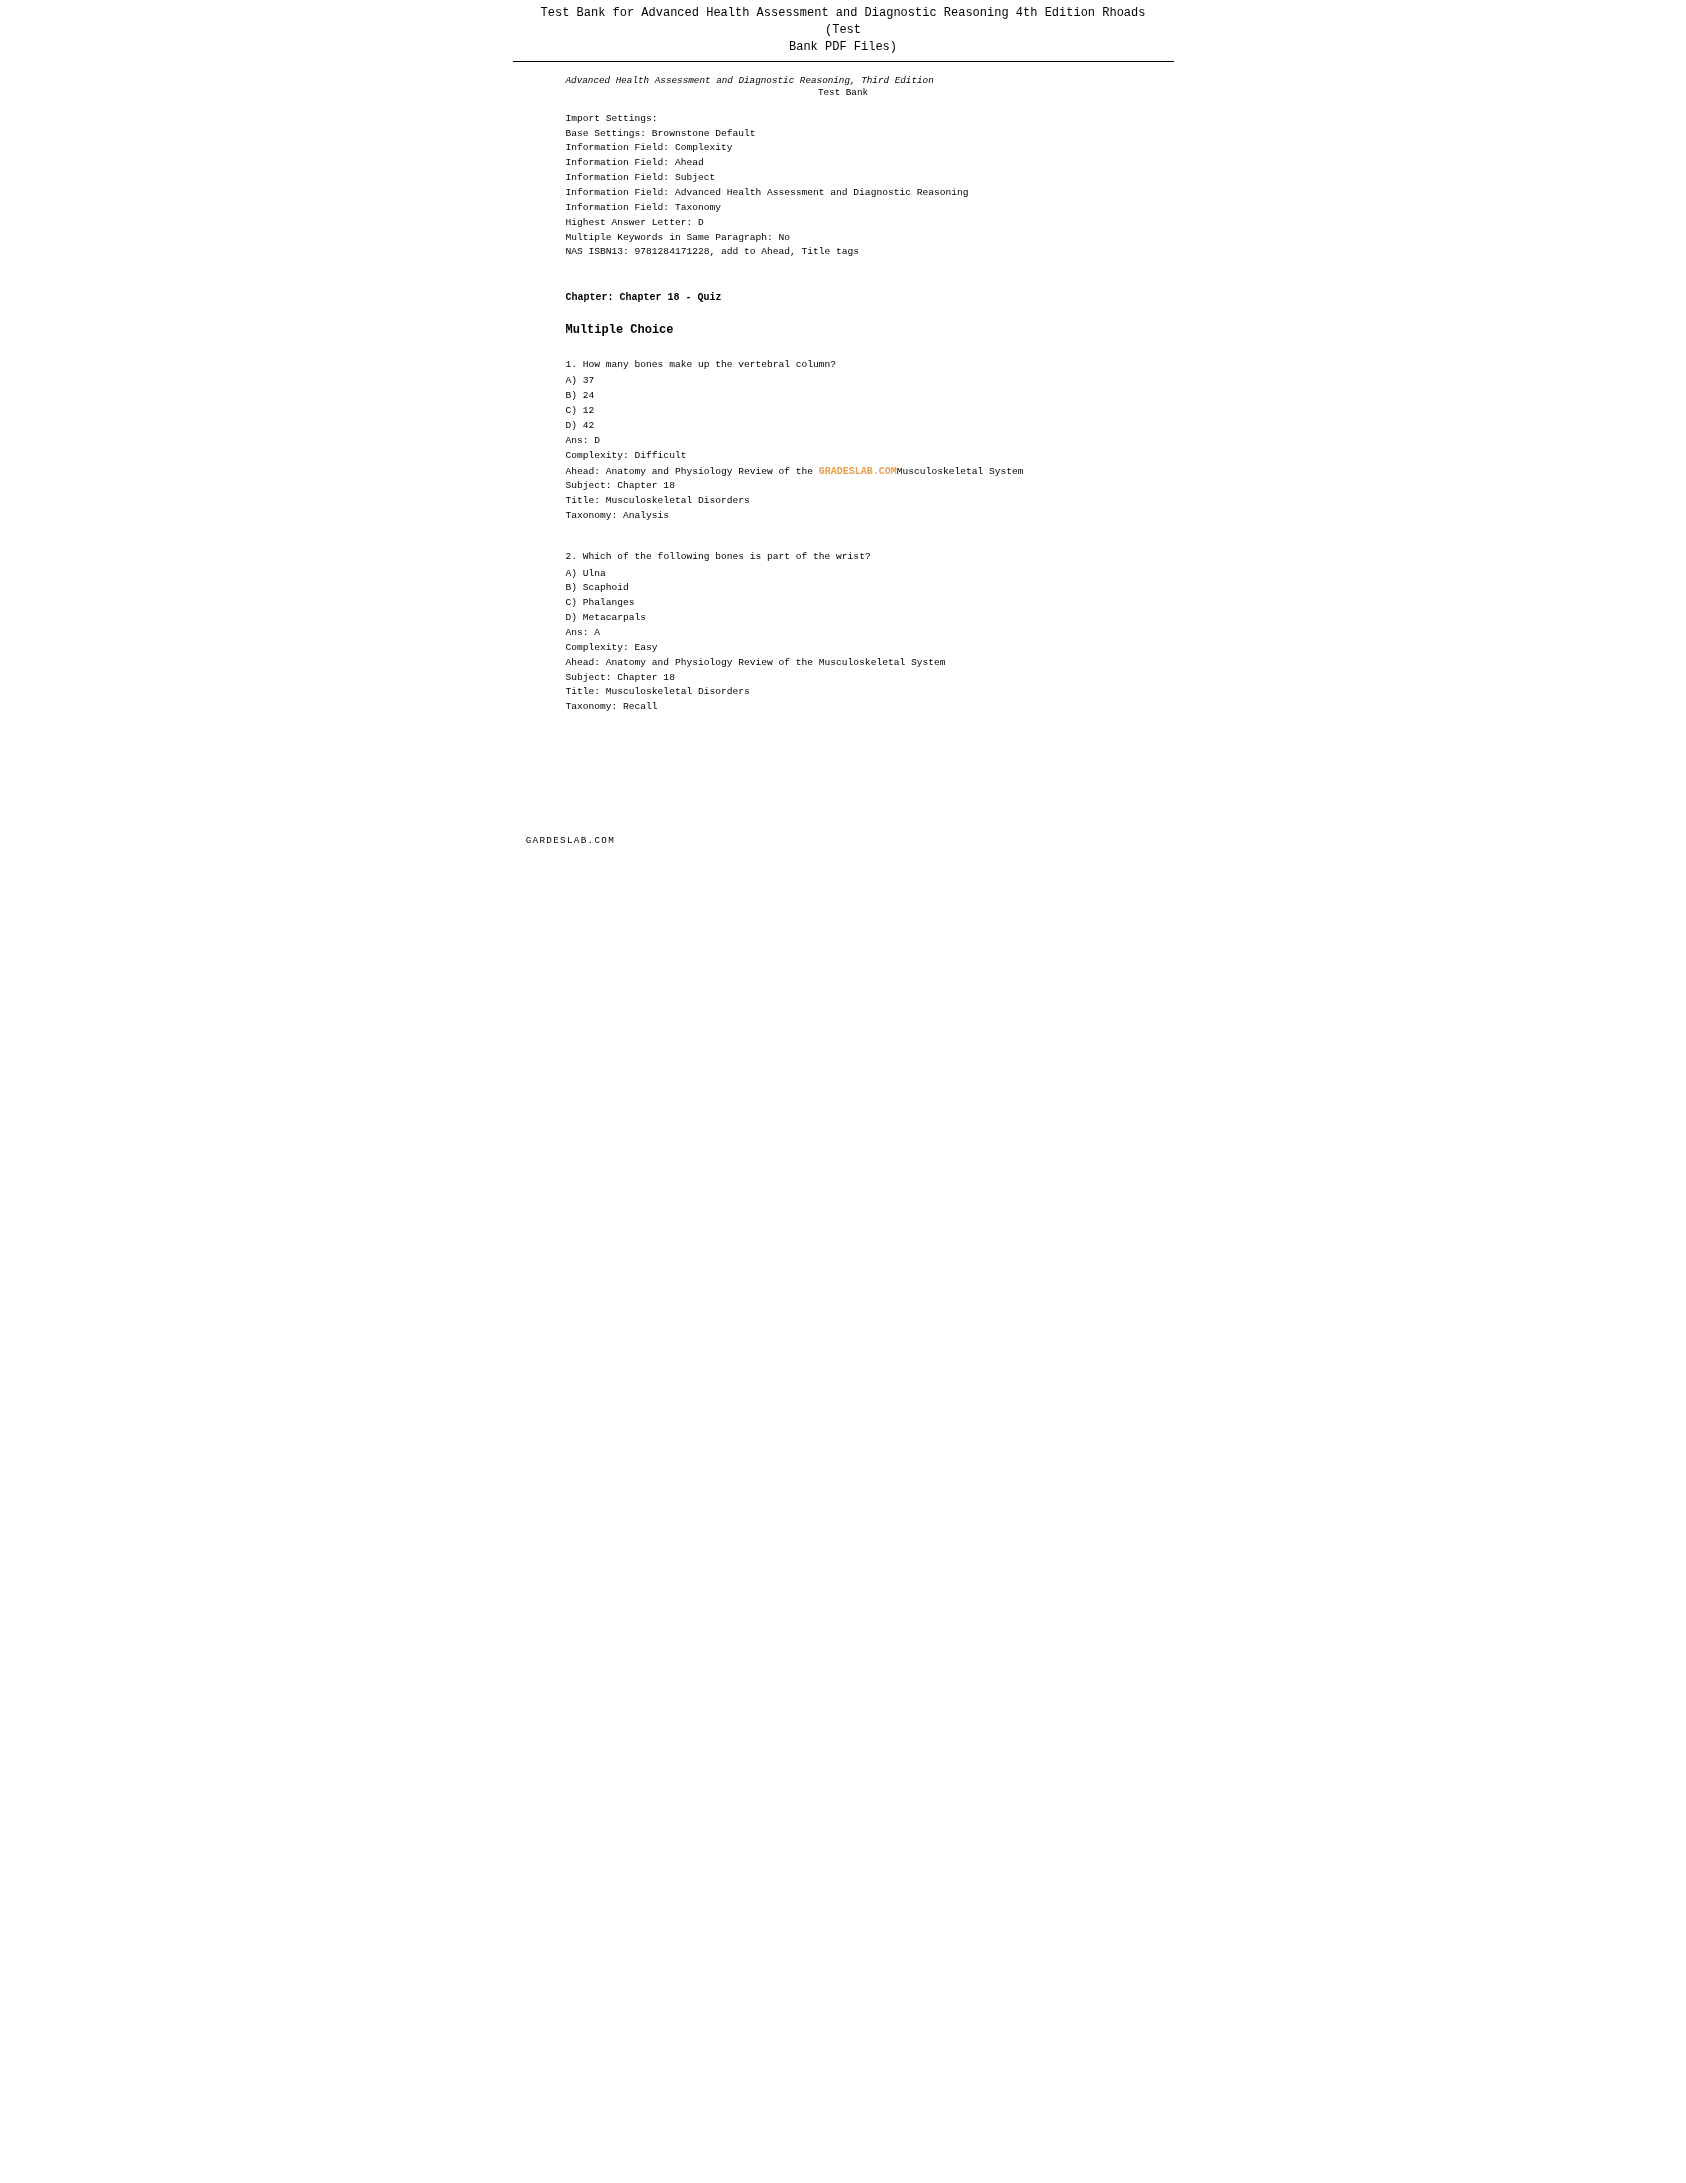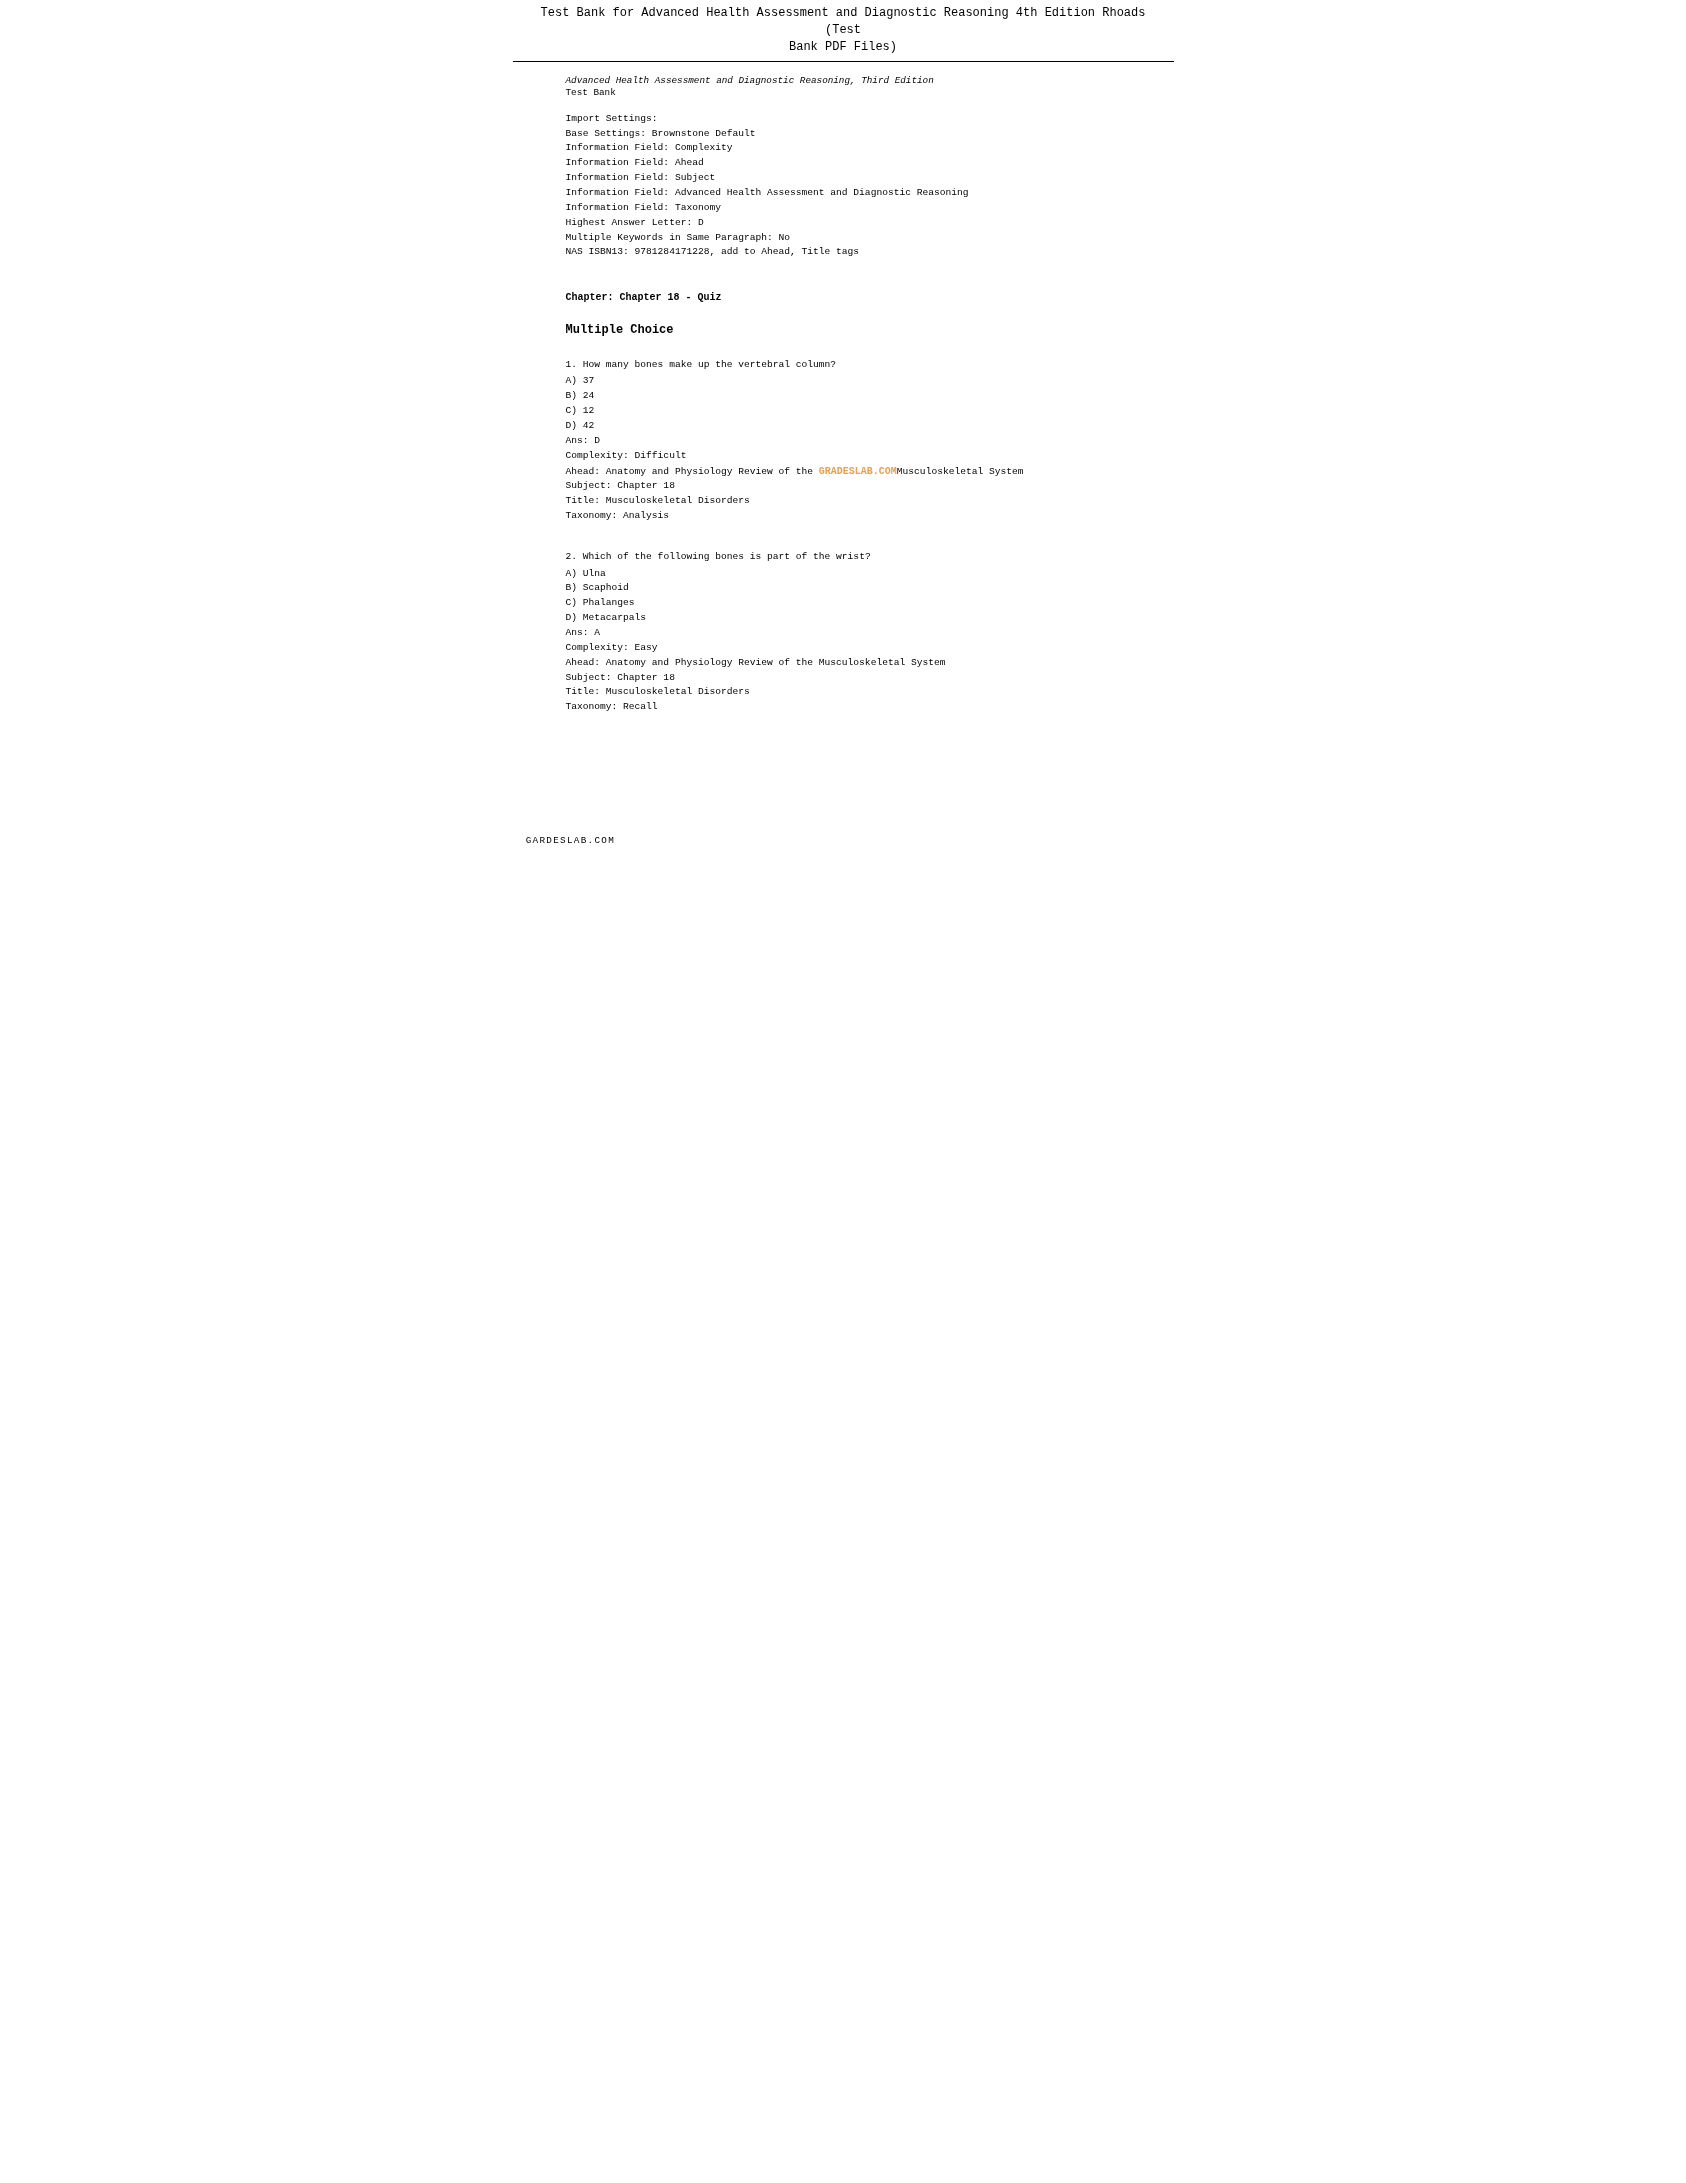--- a/index.html
+++ b/index.html
@@ -42,20 +42,21 @@
     }
 
     .book-title-line {
       font-style: italic;
       font-size: 9.3px;
       margin-bottom: 1.3px;
     }
 
     .test-bank-line {
       font-size: 9.3px;
+      text-align: center;
     }
 
     .import-settings {
       margin-bottom: 20px;
     }
 
     .import-settings p {
       font-size: 9.6px;
       line-height: 1.55;
     }

